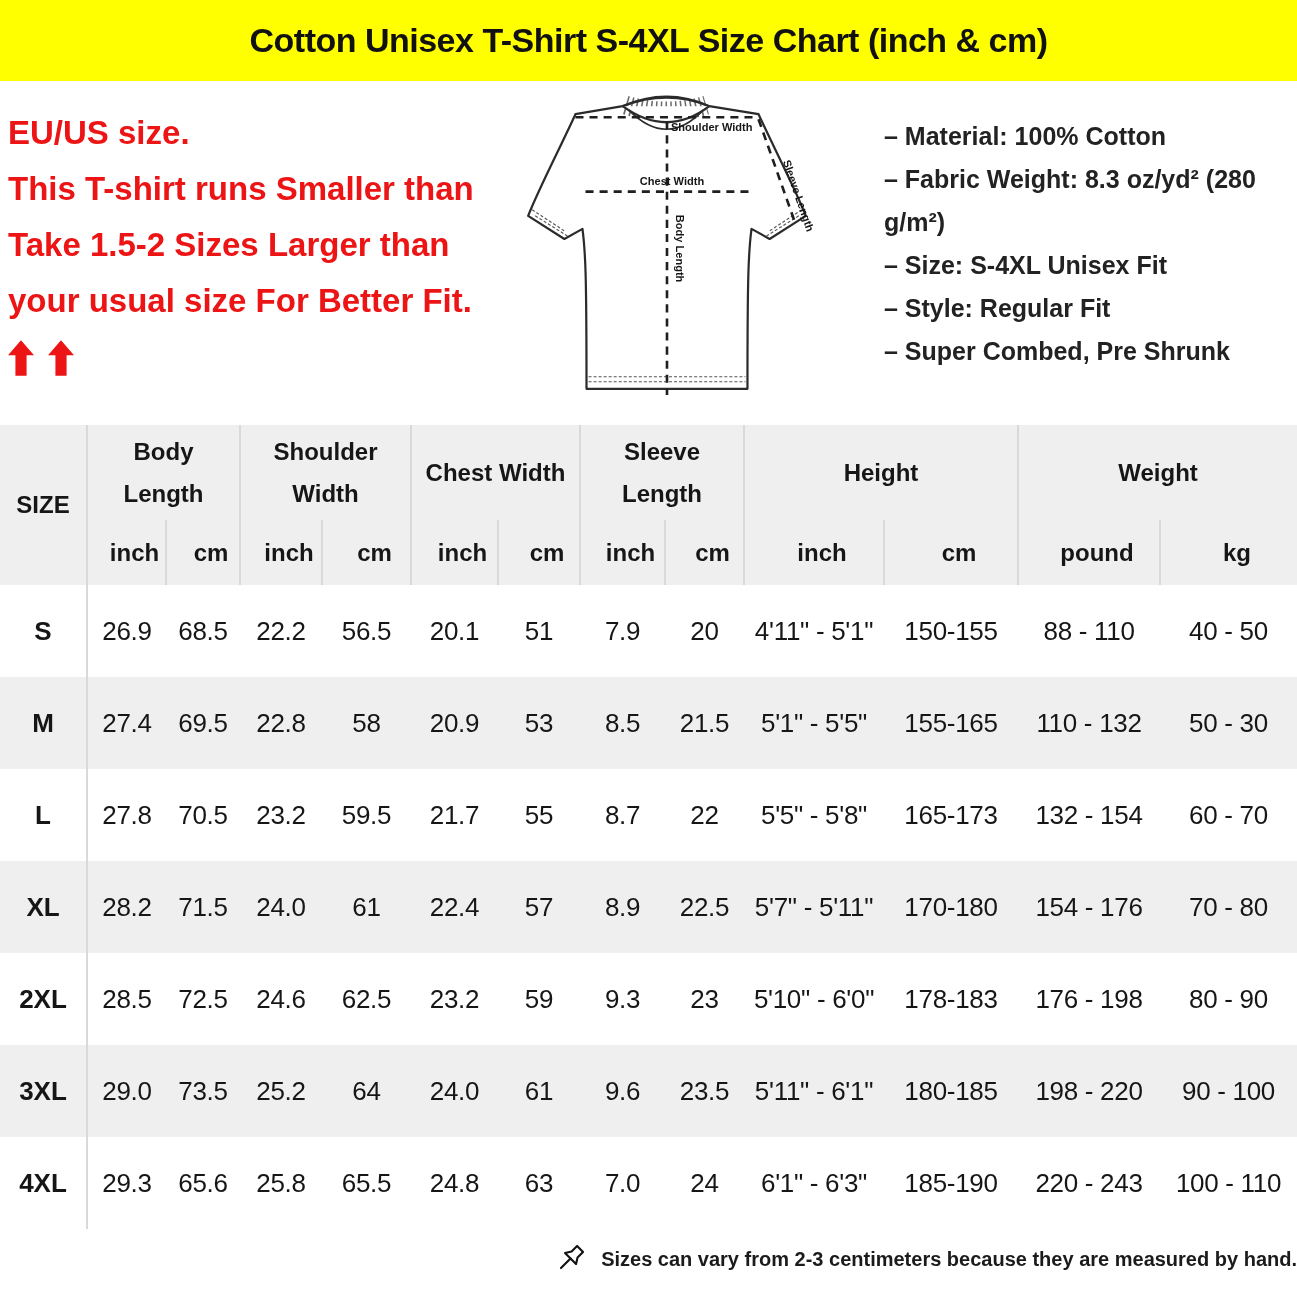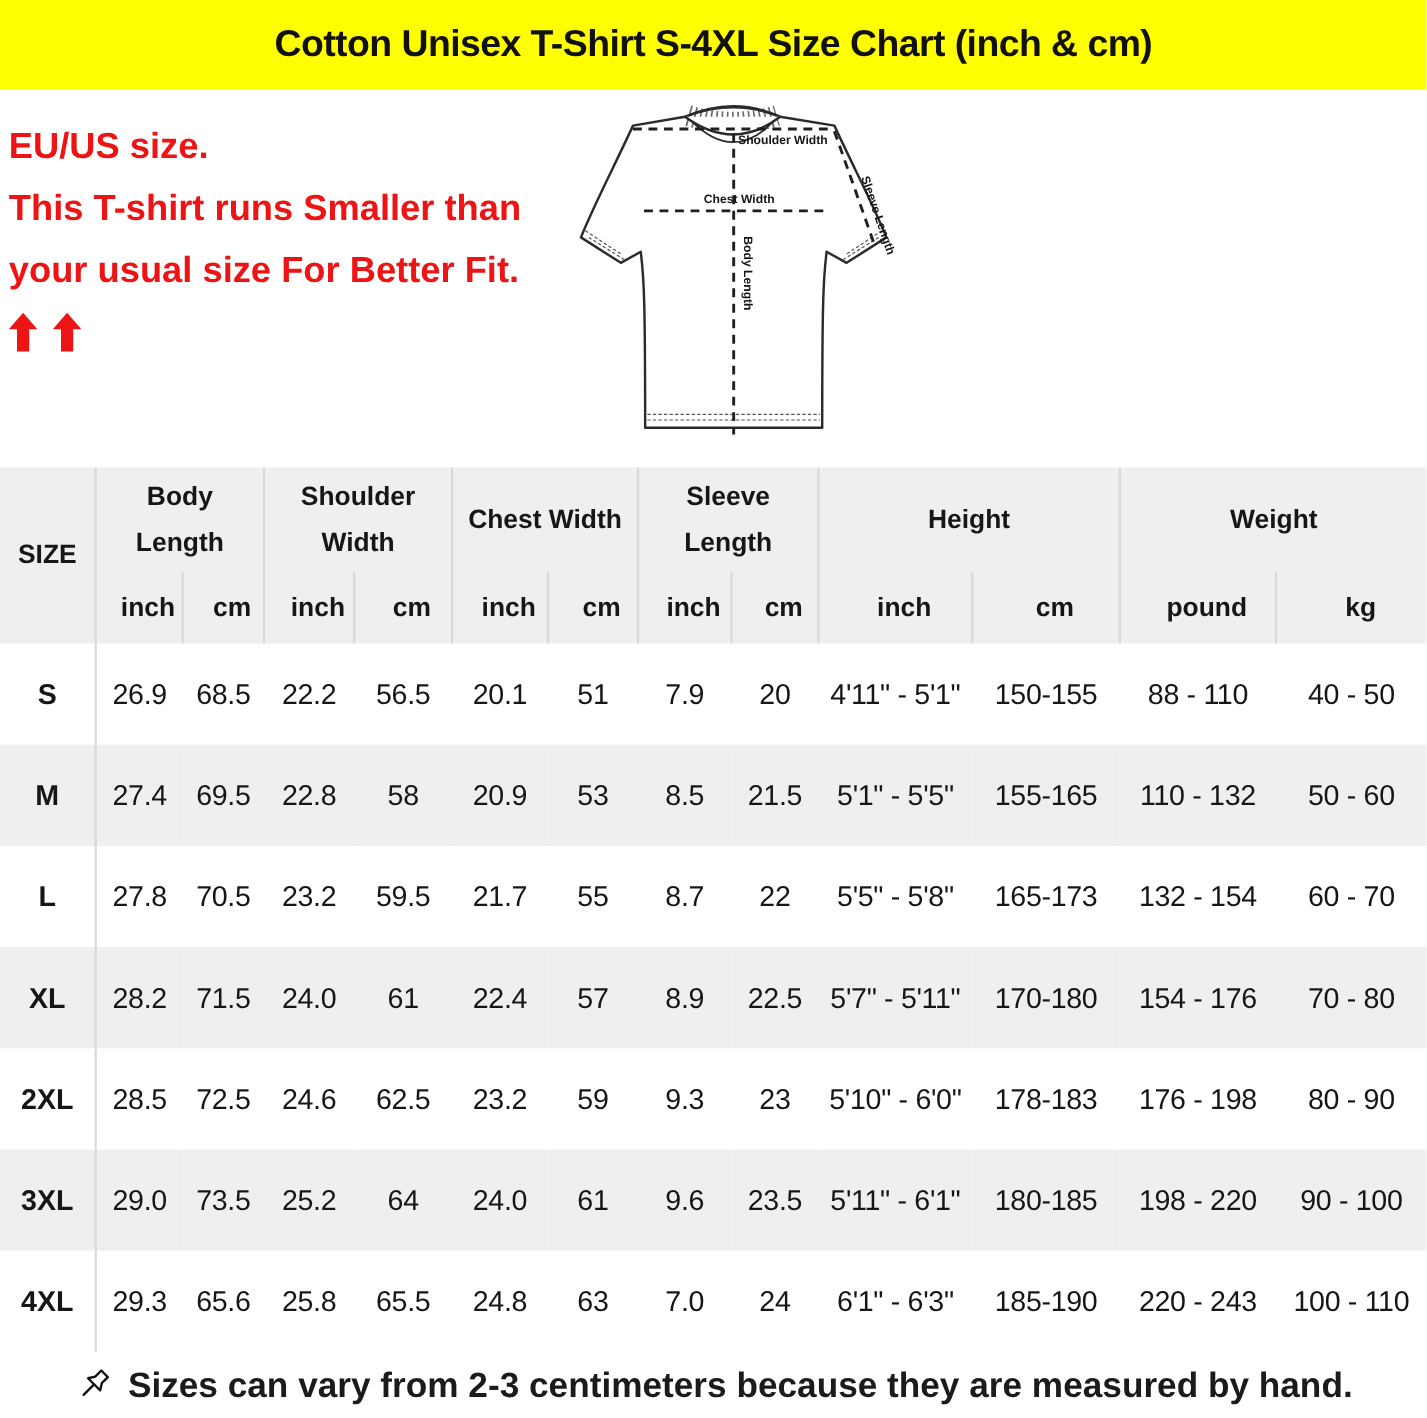--- a/index.html
+++ b/index.html
@@ -27,37 +27,38 @@
   .size-table th,.size-table td{text-align:center;vertical-align:middle;white-space:nowrap;}
   .size-table thead th{background:var(--gray);color:#161616;}
   .size-table thead tr.group-row th{height:95px;font-size:24px;}
   .size-table thead tr.unit-row th{height:65px;font-size:24px;border-left:2px solid var(--line);padding-left:16px;}
   .size-table th.size-col{font-size:26px;border-right:2px solid var(--line);}
   .size-table th.group{border-left:2px solid var(--line);white-space:normal;line-height:42px;padding:0 8px;}
   .size-table tbody td{height:92px;font-size:26px;letter-spacing:-0.3px;color:#161616;}
   .size-table tbody td.size-cell{font-weight:bold;letter-spacing:0;border-right:2px solid var(--line);}
   .size-table tbody tr.alt{background:var(--gray);}
 
-  .footer{height:60px;display:flex;align-items:center;justify-content:center;gap:13px;
-          font-size:32px;font-weight:600;color:#1b1b1b;}
+  .footer{height:60px;display:flex;align-items:center;justify-content:flex-end;gap:13px;
+          font-size:20px;font-weight:600;color:#1b1b1b;}
 
   svg text{font-family:"Liberation Sans",sans-serif;font-weight:bold;fill:#161616;}
 </style>
 </head>
 <body>
 
 <div class="banner">
   <h1>Cotton Unisex T-Shirt S-4XL Size Chart (inch &amp; cm)</h1>
 </div>
 
 <div class="top">
 
   <div class="notice">
     <div>EU/US size.</div>
     <div>This T-shirt runs Smaller than</div>
+    <div>Take 1.5-2 Sizes Larger than</div>
     <div>your usual size For Better Fit.</div>
     <div class="arrows">
       <svg width="26" height="38" viewBox="0 0 28 38">
           <path d="M14 0 L28 16 H20 V38 H8 V16 H0 Z" fill="#ec1414"></path>
         </svg>
       <svg width="26" height="38" viewBox="0 0 28 38">
           <path d="M14 0 L28 16 H20 V38 H8 V16 H0 Z" fill="#ec1414"></path>
         </svg>
     </div>
   </div>
@@ -100,20 +101,27 @@
         <path d="M 163,40 L 163,312"></path>
         <path d="M 254,38 L 290,140"></path>
       </g>
       <text x="248" y="50" text-anchor="end" font-size="11">Shoulder Width</text>
       <text x="200" y="103" text-anchor="end" font-size="11">Chest Width</text>
       <text transform="translate(172,133) rotate(90)" font-size="11">Body Length</text>
       <text transform="translate(278,80) rotate(71)" font-size="11">Sleeve Length</text>
     </svg>
   </div>
 
+  <ul class="specs">
+    <li>– Material: 100% Cotton</li>
+    <li>– Fabric Weight: 8.3 oz/yd² (280 g/m²)</li>
+    <li>– Size: S-4XL Unisex Fit</li>
+    <li>– Style: Regular Fit</li>
+    <li>– Super Combed, Pre Shrunk</li>
+  </ul>
 </div>
 
 <table class="size-table">
   <colgroup>
     <col style="width:87px">
       <col style="width:79px">
       <col style="width:74px">
     <col style="width:82px">
       <col style="width:89px">
       <col style="width:87px">
@@ -172,21 +180,21 @@
         <td>69.5</td>
         <td>22.8</td>
         <td>58</td>
         <td>20.9</td>
         <td>53</td>
         <td>8.5</td>
         <td>21.5</td>
         <td>5'1" - 5'5"</td>
         <td>155-165</td>
         <td>110 - 132</td>
-        <td>50 - 60</td>
+        <td>50 - 30</td>
       </tr>
       <tr>
         <td class="size-cell">L</td>
         <td>27.8</td>
         <td>70.5</td>
         <td>23.2</td>
         <td>59.5</td>
         <td>21.7</td>
         <td>55</td>
         <td>8.7</td>

